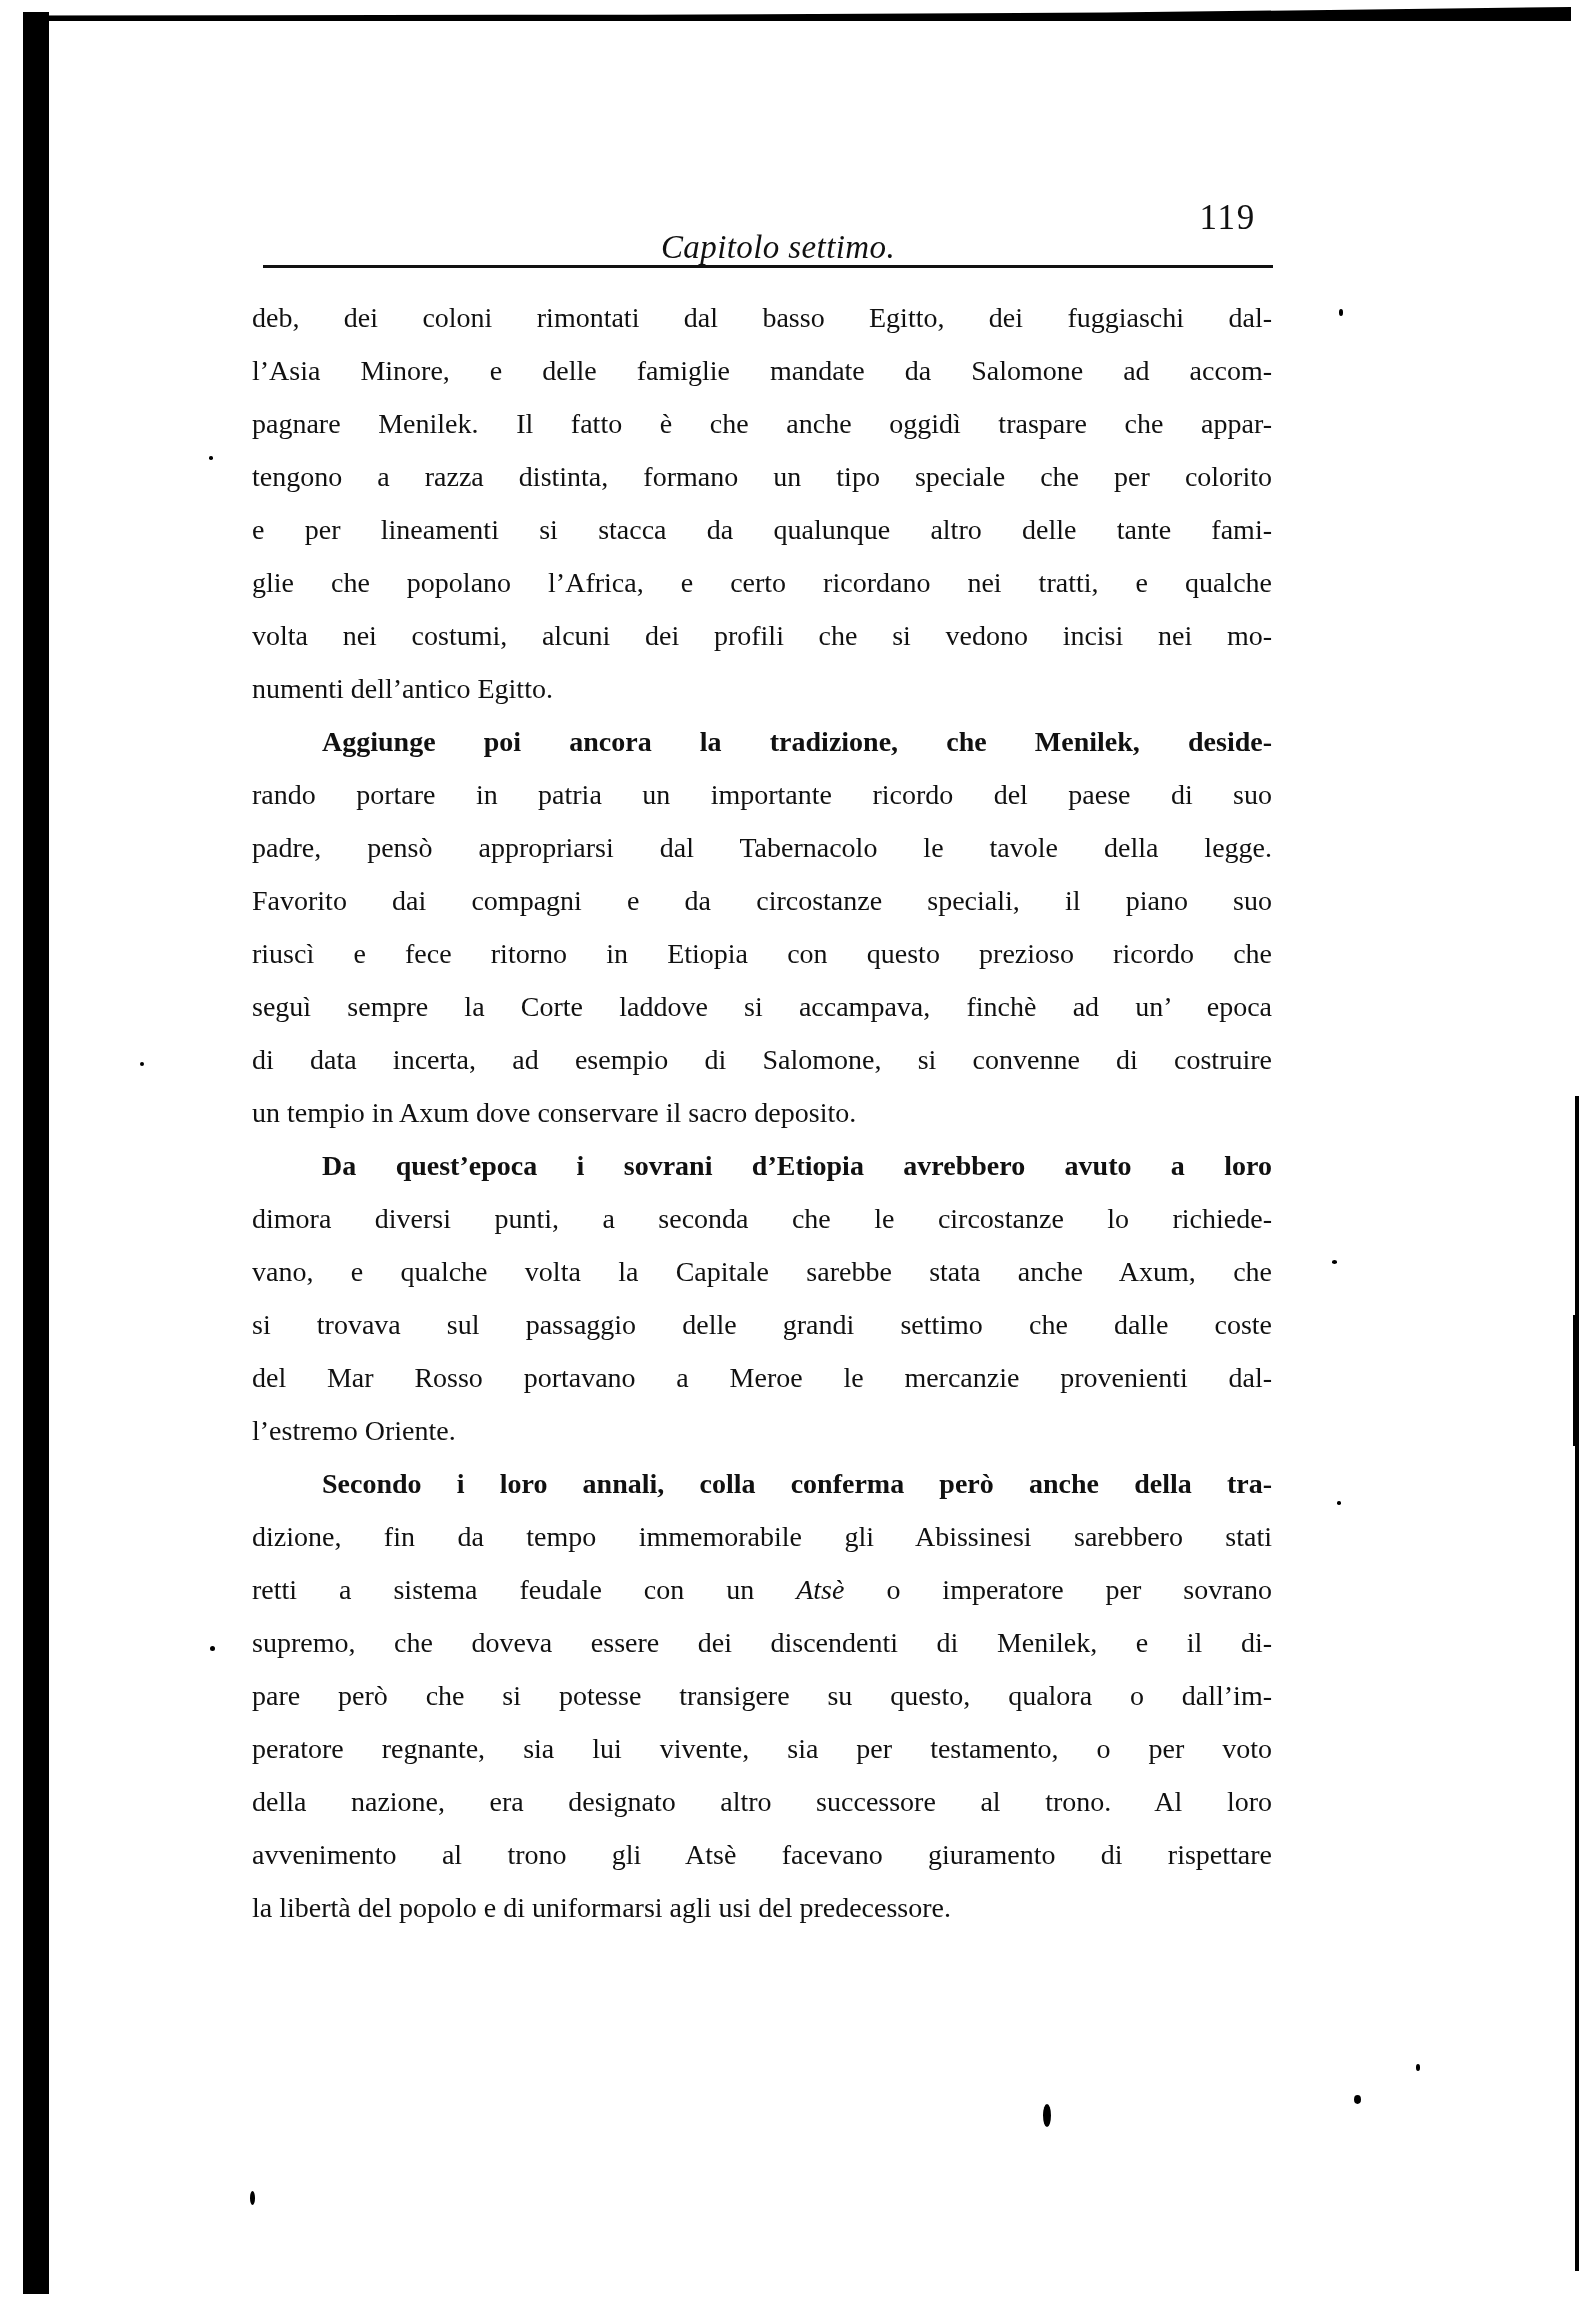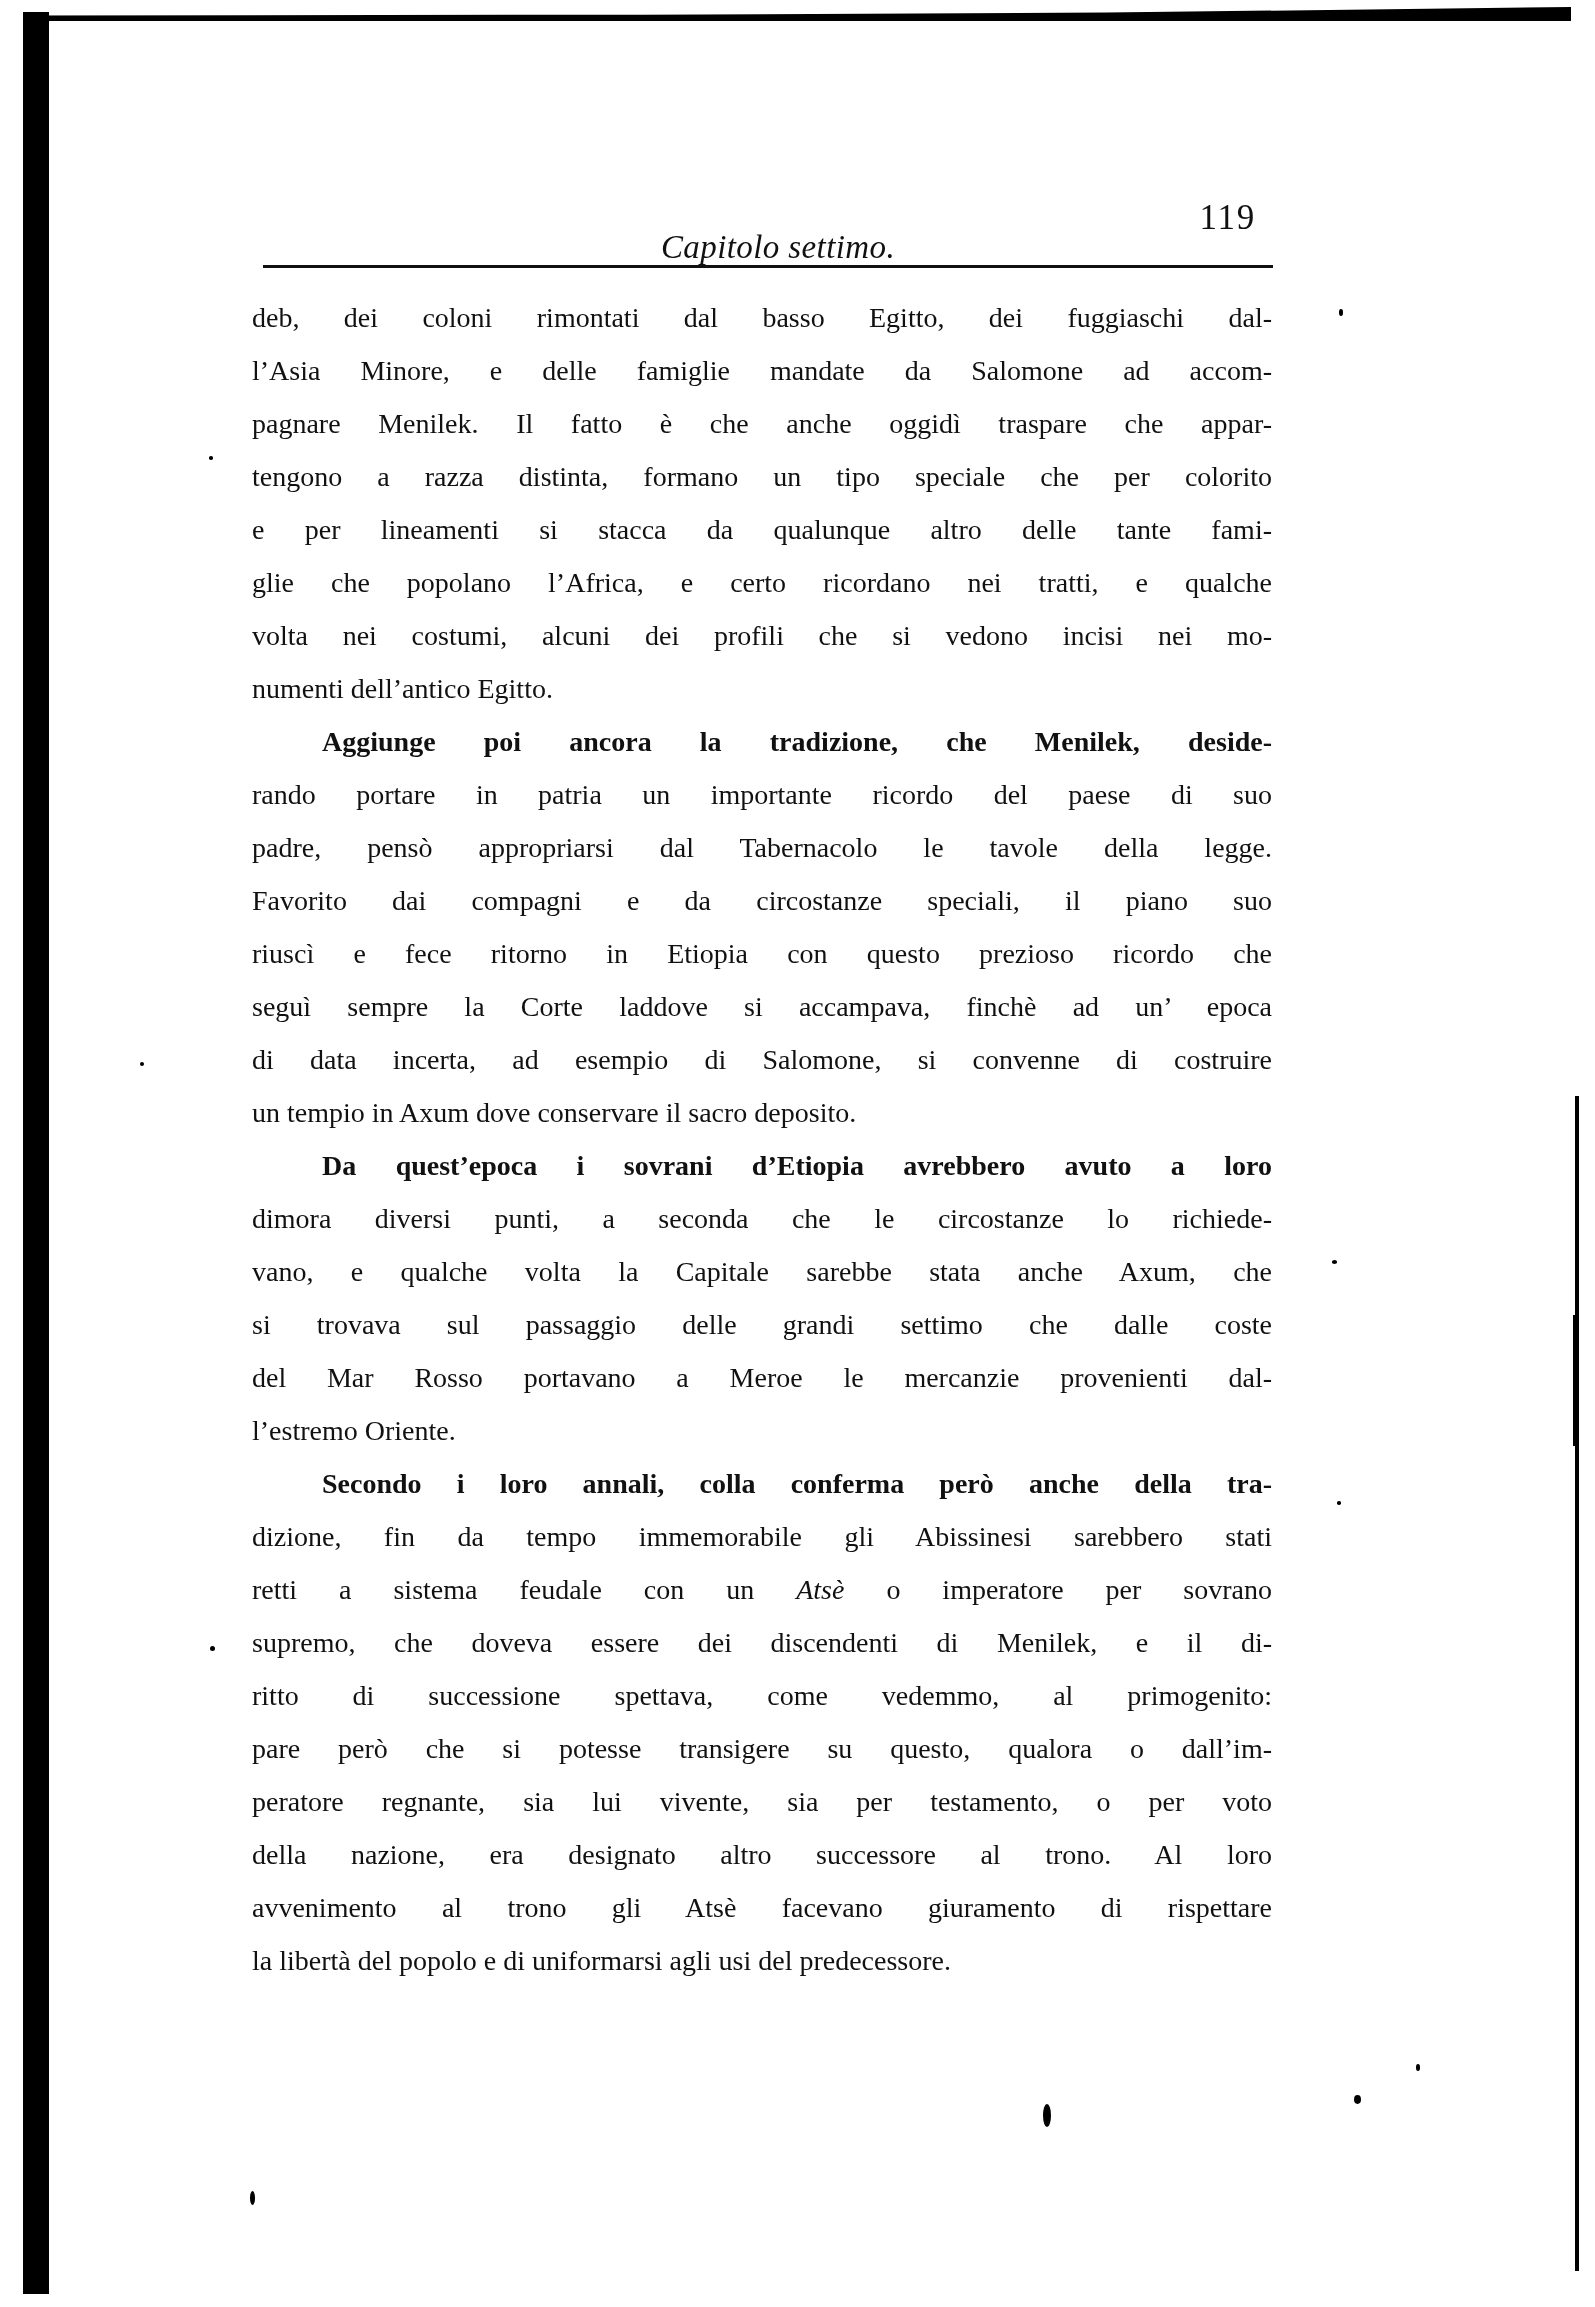--- a/index.html
+++ b/index.html
@@ -69,21 +69,20 @@
       <span class="line">vano, e qualche volta la Capitale sarebbe stata anche Axum, che</span>
       <span class="line">si trovava sul passaggio delle grandi settimo che dalle coste</span>
       <span class="line">del Mar Rosso portavano a Meroe le mercanzie provenienti dal-</span>
       <span class="line last">l’estremo Oriente.</span>
     </div>
     <div class="para">
       <span class="line indent">Secondo i loro annali, colla conferma però anche della tra-</span>
       <span class="line">dizione, fin da tempo immemorabile gli Abissinesi sarebbero stati</span>
       <span class="line">retti a sistema feudale con un <em class="it">Atsè</em> o imperatore per sovrano</span>
       <span class="line">supremo, che doveva essere dei discendenti di Menilek, e il di-</span>
-      <span class="line">ritto di successione spettava, come vedemmo, al primogenito:</span>
       <span class="line">pare però che si potesse transigere su questo, qualora o dall’im-</span>
       <span class="line">peratore regnante, sia lui vivente, sia per testamento, o per voto</span>
       <span class="line">della nazione, era designato altro successore al trono. Al loro</span>
       <span class="line">avvenimento al trono gli Atsè facevano giuramento di rispettare</span>
       <span class="line last">la libertà del popolo e di uniformarsi agli usi del predecessore.</span>
     </div>
   </div>
 
 <div class="speck" style="left:1339px;top:309px;width:4.4px;height:7px;"></div>
 <div class="speck" style="left:209px;top:456px;width:3.5px;height:3.5px;"></div>

